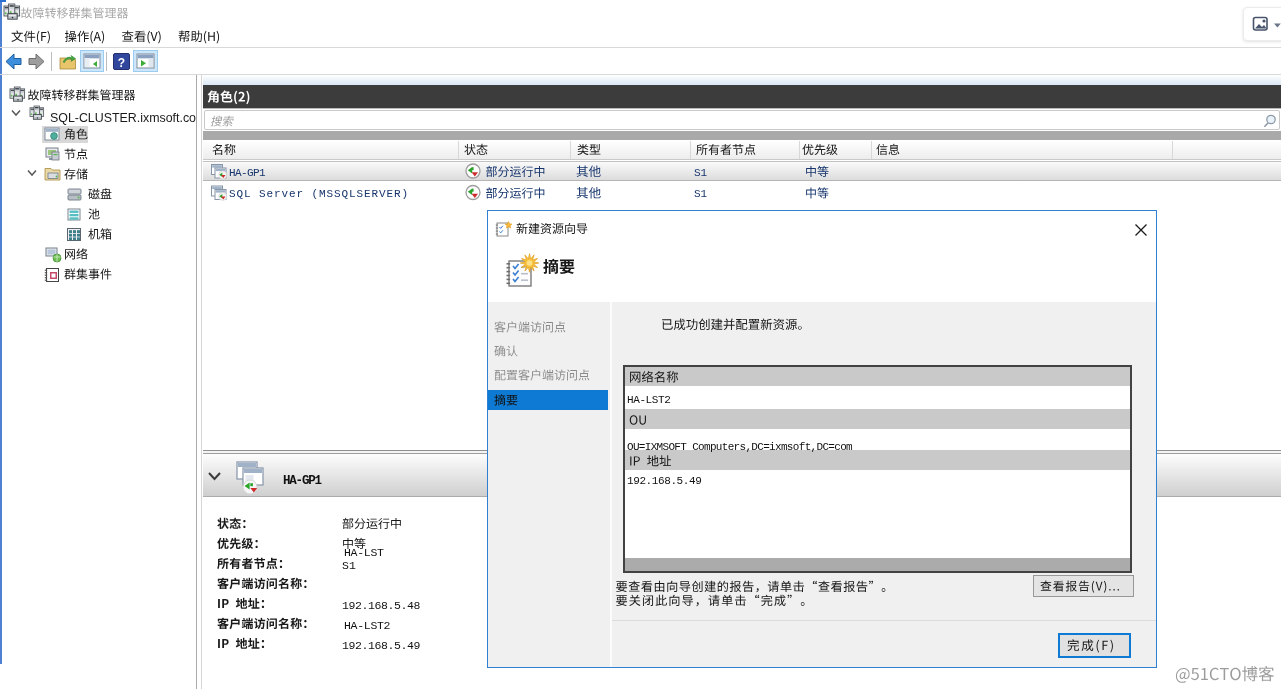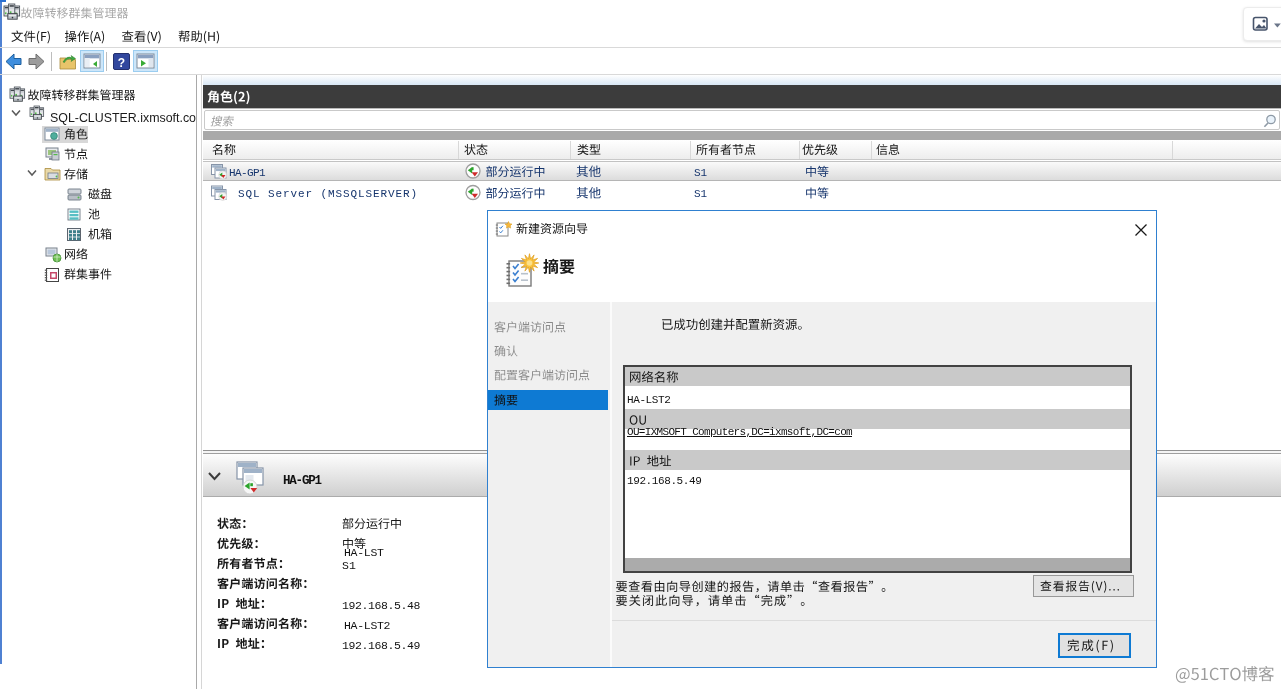--- a/index.html
+++ b/index.html
@@ -34,31 +34,31 @@
 <div style="position:absolute;left:622.5px;top:365px;width:509.5px;height:208px;background:#fff;border:2px solid #424242;box-sizing:border-box"></div>
 <div style="position:absolute;left:624.5px;top:367px;width:505.5px;height:19px;background:#c9c9c9"></div>
 <div style="position:absolute;left:624.5px;top:409px;width:505.5px;height:20px;background:#c9c9c9"></div>
 <div style="position:absolute;left:624.5px;top:450px;width:505.5px;height:20px;background:#c9c9c9"></div>
 <div style="position:absolute;left:624.5px;top:558px;width:505.5px;height:13px;background:#ababab"></div>
 <div style="position:absolute;left:1033px;top:575px;width:101px;height:22px;background:#e4e4e4;border:1px solid #989898;box-sizing:border-box"></div>
 <div style="position:absolute;left:612px;top:620px;width:544px;height:1px;background:#dcdcdc"></div>
 <div style="position:absolute;left:1058px;top:633px;width:73px;height:25px;background:#e1e1e1;border:2px solid #0e7ad3;box-sizing:border-box"></div>
 <div style="position:absolute;left:50px;top:111px;font:normal 12.4px/14.4px 'Liberation Sans',sans-serif;color:#1a1a1a;letter-spacing:0px;white-space:pre;width:146px;overflow:hidden;">SQL-CLUSTER.ixmsoft.com</div>
 <div style="position:absolute;left:229px;top:166.5px;font:normal 11px/13px 'Liberation Mono',monospace;color:#16356d;letter-spacing:-0.6px;white-space:pre;">HA-GP1</div>
-<div style="position:absolute;left:238px;top:188px;font:normal 11px/13px 'Liberation Mono',monospace;color:#16356d;letter-spacing:0.9px;white-space:pre;">SQL Server (MSSQLSERVER)</div>
+<div style="position:absolute;left:229px;top:188px;font:normal 11px/13px 'Liberation Mono',monospace;color:#16356d;letter-spacing:0.9px;white-space:pre;">SQL Server (MSSQLSERVER)</div>
 <div style="position:absolute;left:694px;top:166.5px;font:normal 11px/13px 'Liberation Mono',monospace;color:#16356d;letter-spacing:0px;white-space:pre;">S1</div>
 <div style="position:absolute;left:694px;top:188px;font:normal 11px/13px 'Liberation Mono',monospace;color:#16356d;letter-spacing:0px;white-space:pre;">S1</div>
 <div style="position:absolute;left:283px;top:473.5px;font:bold 12.5px/14.5px 'Liberation Mono',monospace;color:#111;letter-spacing:-1.2px;white-space:pre;">HA-GP1</div>
 <div style="position:absolute;left:342px;top:558.5px;font:normal 11.5px/13.5px 'Liberation Mono',monospace;color:#111;letter-spacing:0px;white-space:pre;">S1</div>
 <div style="position:absolute;left:344px;top:546px;font:normal 11.5px/13.5px 'Liberation Mono',monospace;color:#111;letter-spacing:-0.3px;white-space:pre;">HA-LST</div>
 <div style="position:absolute;left:342px;top:598.5px;font:normal 11.5px/13.5px 'Liberation Mono',monospace;color:#111;letter-spacing:-0.4px;white-space:pre;text-align:right;">192.168.5.48</div>
 <div style="position:absolute;left:344px;top:618.5px;font:normal 11.5px/13.5px 'Liberation Mono',monospace;color:#111;letter-spacing:-0.3px;white-space:pre;">HA-LST2</div>
 <div style="position:absolute;left:342px;top:638.5px;font:normal 11.5px/13.5px 'Liberation Mono',monospace;color:#111;letter-spacing:-0.4px;white-space:pre;">192.168.5.49</div>
 <div style="position:absolute;left:627px;top:393.5px;font:normal 11px/13px 'Liberation Mono',monospace;color:#111;letter-spacing:-0.4px;white-space:pre;">HA-LST2</div>
-<div style="position:absolute;left:627px;top:426px;font:normal 11px/13px 'Liberation Mono',monospace;color:#111;letter-spacing:-0.68px;white-space:pre;text-decoration:underline;">OU=IXMSOFT Computers,DC=ixmsoft,DC=com</div>
+<div style="position:absolute;left:627px;top:441px;font:normal 11px/13px 'Liberation Mono',monospace;color:#111;letter-spacing:-0.68px;white-space:pre;">OU=IXMSOFT Computers,DC=ixmsoft,DC=com</div>
 <div style="position:absolute;left:627px;top:475px;font:normal 11px/13px 'Liberation Mono',monospace;color:#111;letter-spacing:-0.4px;white-space:pre;">192.168.5.49</div>
 <svg width="1281" height="689" viewBox="0 0 1281 689" style="position:absolute;left:0;top:0;pointer-events:none">
     <defs>
       <path id="q0" d="M599 584H810C789 450 756 339 704 248C655 344 620 457 597 579ZM85 391V-36H155V33H442V389C457 378 473 365 481 358C506 391 530 429 551 471C577 362 612 263 658 178C594 95 509 32 394 -14C407 -30 430 -63 437 -81C547 -31 633 31 699 112C756 30 827 -36 915 -80C927 -60 950 -31 968 -17C876 24 803 91 746 176C815 284 858 417 886 584H961V655H623C640 710 655 768 667 828L592 840C560 670 503 508 417 406L439 391H301V575H481V645H301V840H226V645H42V575H226V391ZM155 321H370V103H155Z"></path>
       <path id="q1" d="M495 320H805V253H495ZM495 433H805V368H495ZM425 485V201H619V130H354V66H619V-79H693V66H957V130H693V201H877V485ZM589 825C597 805 606 781 614 759H396V698H545L486 682C497 658 509 626 516 603H353V542H952V603H782L821 678L748 695C740 669 724 632 710 603H547L585 615C578 636 562 672 549 698H914V759H689C680 784 667 818 655 844ZM70 800V-77H138V732H278C255 665 224 577 192 505C270 426 289 357 290 302C290 271 284 244 268 233C259 226 247 224 234 223C217 222 195 222 172 225C183 205 190 177 191 158C214 157 241 157 262 159C283 162 301 167 316 178C345 199 357 241 357 295C357 358 339 431 261 514C297 593 336 691 367 773L318 803L307 800Z"></path>
       <path id="q2" d="M81 332C89 340 120 346 154 346H243V201L40 167L56 94L243 130V-76H315V144L450 171L447 236L315 213V346H418V414H315V567H243V414H145C177 484 208 567 234 653H417V723H255C264 757 272 791 280 825L206 840C200 801 192 762 183 723H46V653H165C142 571 118 503 107 478C89 435 75 402 58 398C67 380 77 346 81 332ZM426 535V464H573C552 394 531 329 513 278H801C766 228 723 168 682 115C647 138 612 160 579 179L531 131C633 70 752 -22 810 -81L860 -23C830 6 787 40 738 76C802 158 871 253 921 327L868 353L856 348H616L650 464H959V535H671L703 653H923V723H722L750 830L675 840L646 723H465V653H627L594 535Z"></path>
       <path id="q3" d="M340 831C273 800 157 771 57 752C66 735 76 710 79 694C117 700 158 707 199 716V553H47V483H184C149 369 89 238 33 166C45 148 63 118 71 97C117 160 163 262 199 365V-81H269V380C298 335 333 277 347 247L391 307C373 332 294 432 269 460V483H392V553H269V733C312 744 353 757 387 771ZM511 589C544 569 581 541 608 516C539 478 461 450 383 432C396 417 414 392 422 374C622 427 816 534 902 723L854 747L841 744H653C676 771 697 798 715 825L638 840C593 766 504 681 380 620C396 610 419 585 431 569C492 602 544 640 589 680H798C766 631 721 589 669 553C640 578 600 607 566 626ZM559 194C598 169 642 133 673 103C582 41 473 0 361 -22C374 -38 392 -65 400 -84C647 -26 870 103 958 366L909 388L896 385H722C743 410 760 436 776 462L699 477C649 387 545 285 394 215C411 204 432 179 443 163C532 208 605 262 664 320H861C829 252 784 194 729 146C698 176 654 209 615 232Z"></path>
       <path id="q4" d="M543 812C574 761 602 692 611 646L676 670C666 716 637 783 603 833ZM851 841C835 789 803 714 778 667L840 650C866 695 896 763 923 823ZM507 226V155H696V-81H768V155H964V226H768V371H924V441H768V576H942V645H530V576H696V441H544V371H696V226ZM390 560V460H252C259 492 265 525 270 560ZM95 790V725H216L207 625H44V560H199C194 525 188 492 180 460H90V395H163C134 298 91 218 28 157C44 144 69 114 78 99C104 126 128 155 148 187V-80H217V-26H474V292H202C215 324 226 359 236 395H460V560H520V625H460V790ZM390 625H278L288 725H390ZM217 226H401V40H217Z"></path>
       <path id="q5" d="M460 292V225H54V162H393C297 90 153 26 29 -6C46 -22 67 -50 79 -69C207 -29 357 47 460 135V-79H535V138C637 52 789 -23 920 -61C931 -42 952 -15 968 1C843 31 701 92 605 162H947V225H535V292ZM490 552V486H247V552ZM467 824C483 797 500 763 512 734H286C307 765 326 797 343 827L265 842C221 754 140 642 30 558C47 548 72 526 85 510C116 536 145 563 172 591V271H247V303H919V363H562V432H849V486H562V552H846V606H562V672H887V734H591C578 766 556 810 534 843ZM490 606H247V672H490ZM490 432V363H247V432Z"></path>
       <path id="q6" d="M211 438V-81H287V-47H771V-79H845V168H287V237H792V438ZM771 12H287V109H771ZM440 623C451 603 462 580 471 559H101V394H174V500H839V394H915V559H548C539 584 522 614 507 637ZM287 380H719V294H287ZM167 844C142 757 98 672 43 616C62 607 93 590 108 580C137 613 164 656 189 703H258C280 666 302 621 311 592L375 614C367 638 350 672 331 703H484V758H214C224 782 233 806 240 830ZM590 842C572 769 537 699 492 651C510 642 541 626 554 616C575 640 595 669 612 702H683C713 665 742 618 755 589L816 616C805 640 784 672 761 702H940V758H638C648 781 656 805 663 829Z"></path>

